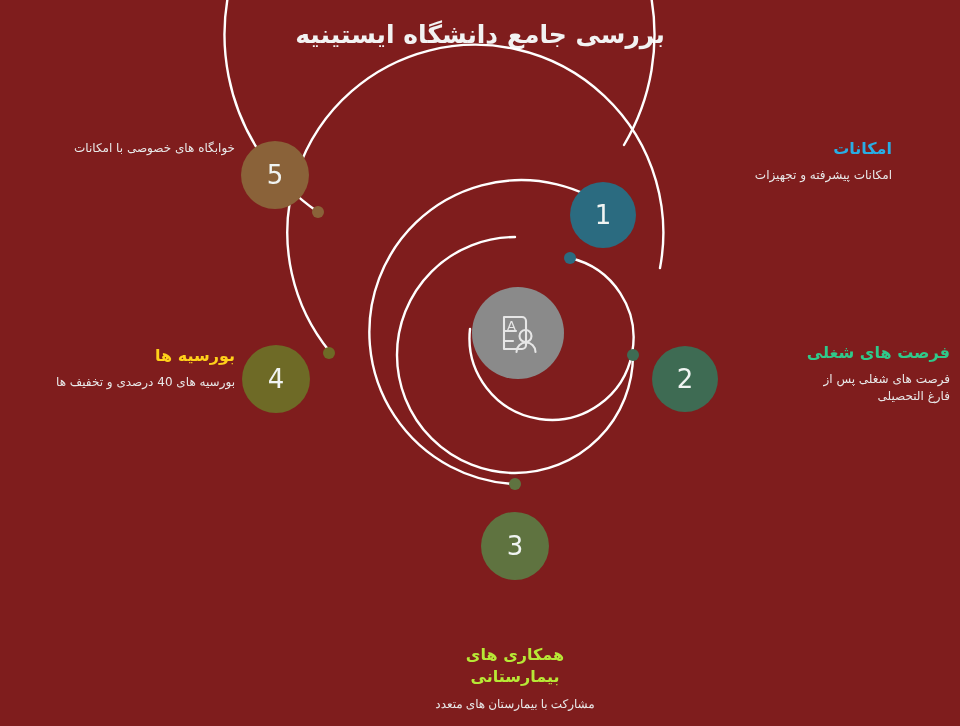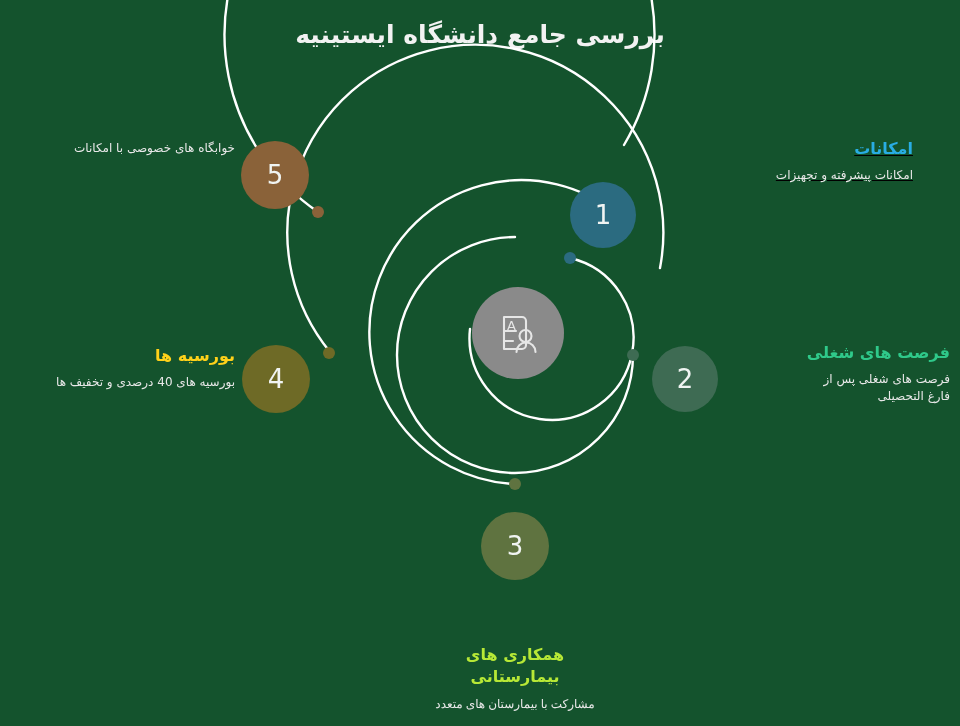--- a/index.html
+++ b/index.html
@@ -4,21 +4,21 @@
 <style>
   html, body {
     margin: 0;
     padding: 0;
     background: #2b2b2b;
   }
   #stage {
     position: relative;
     width: 960px;
     height: 726px;
-    background: #14532d;
+    background: #7f1d1d;
     overflow: hidden;
     font-family: "DejaVu Sans", sans-serif;
   }
   #title {
     position: absolute;
     top: 20px;
     left: 0;
     width: 960px;
     text-align: center;
     color: #f2f2f2;
@@ -133,21 +133,21 @@
     </svg>
   </div>
 
   <div class="dot" style="left:564px; top:252px; width:12px; height:12px; background:#2b6b80;"></div>
   <div class="bubble" style="left:570px; top:182px; width:66px; height:66px; background:#2b6b80;">
     <svg class="tail" width="34" height="34" viewBox="0 0 34 34" style="left:-12px; top:36px;">
       <path d="M30 4 L4 30 L31 27 Z" fill="#2b6b80"></path>
     </svg>
     <span class="num">1</span>
   </div>
-  <div class="block align-r" style="left:683px; top:138px; width:230px;text-decoration:underline;">
+  <div class="block align-r" style="left:662px; top:138px; width:230px;">
     <div class="head" style="color:#29ade4;">امکانات</div>
     <div class="desc" style="width:150px; margin-left:auto;">امکانات پیشرفته و تجهیزات</div>
   </div>
 
   <div class="dot" style="left:627px; top:349px; width:12px; height:12px; background:#3e6b53;"></div>
   <div class="bubble" style="left:652px; top:346px; width:66px; height:66px; background:#3e6b53;">
     <svg class="tail" width="34" height="34" viewBox="0 0 34 34" style="left:-22px; top:-4px;">
       <path d="M30 26 L3 6 L26 3 Z" fill="#3e6b53"></path>
     </svg>
     <span class="num">2</span>

